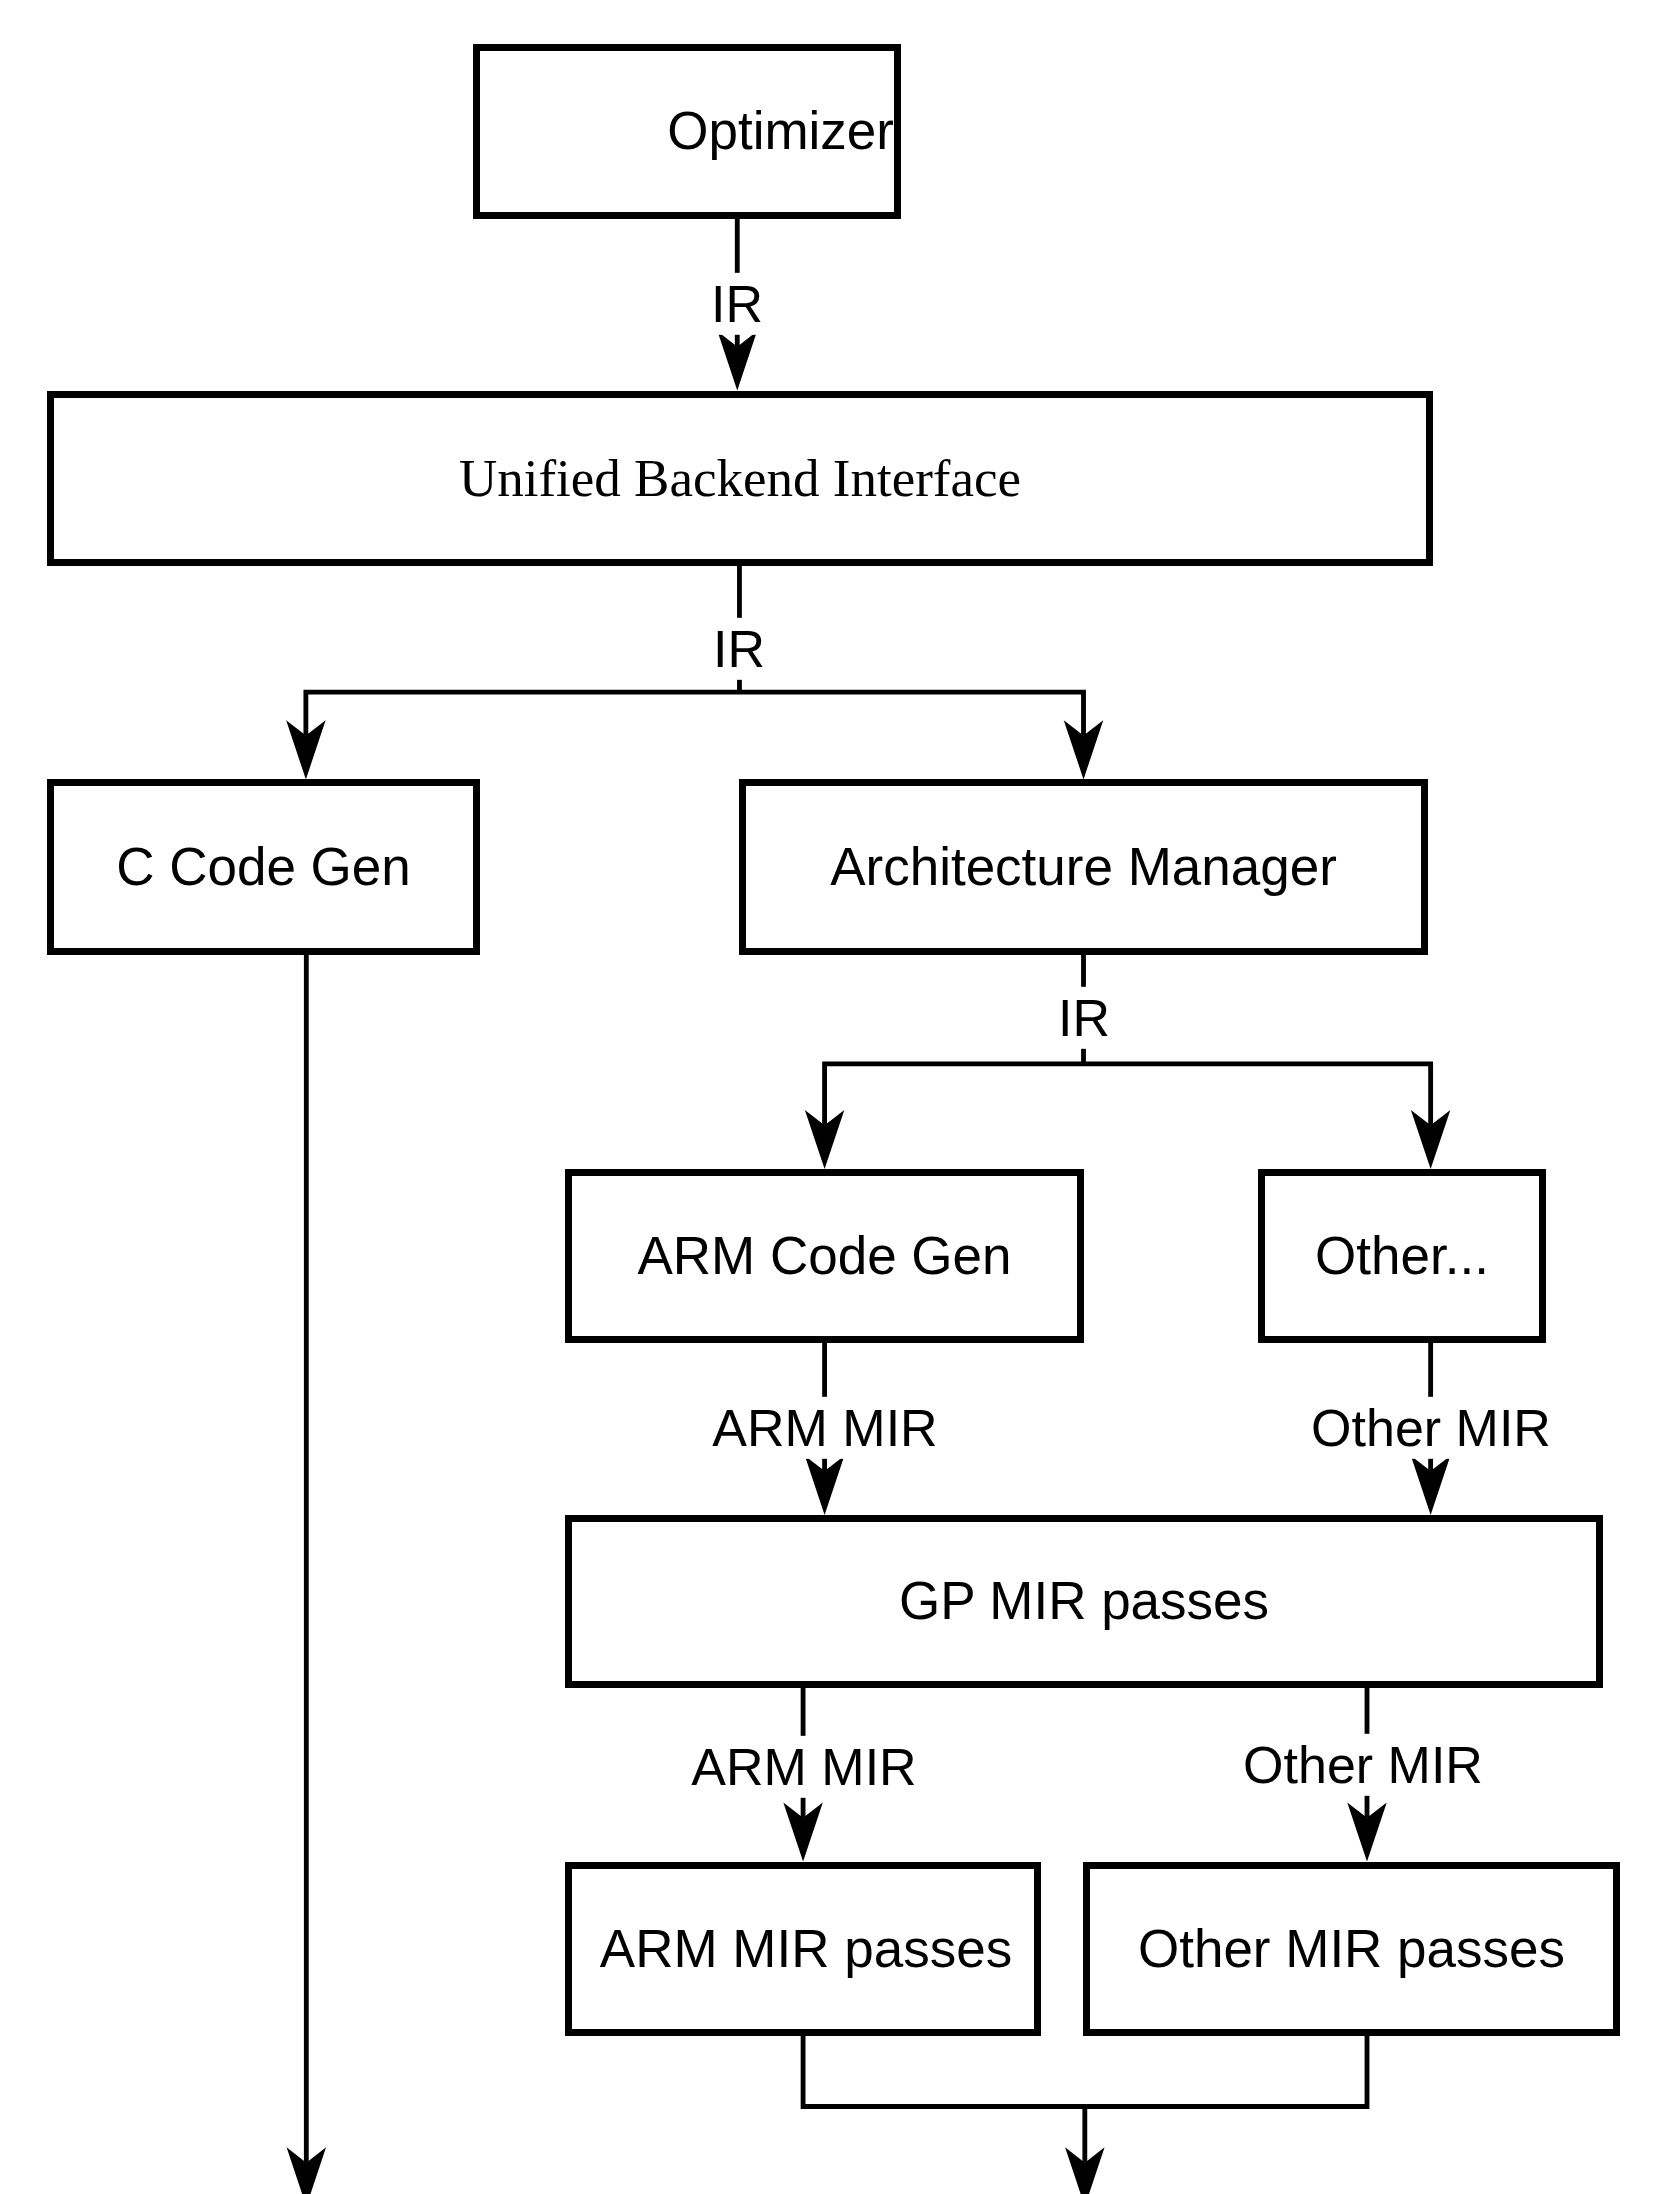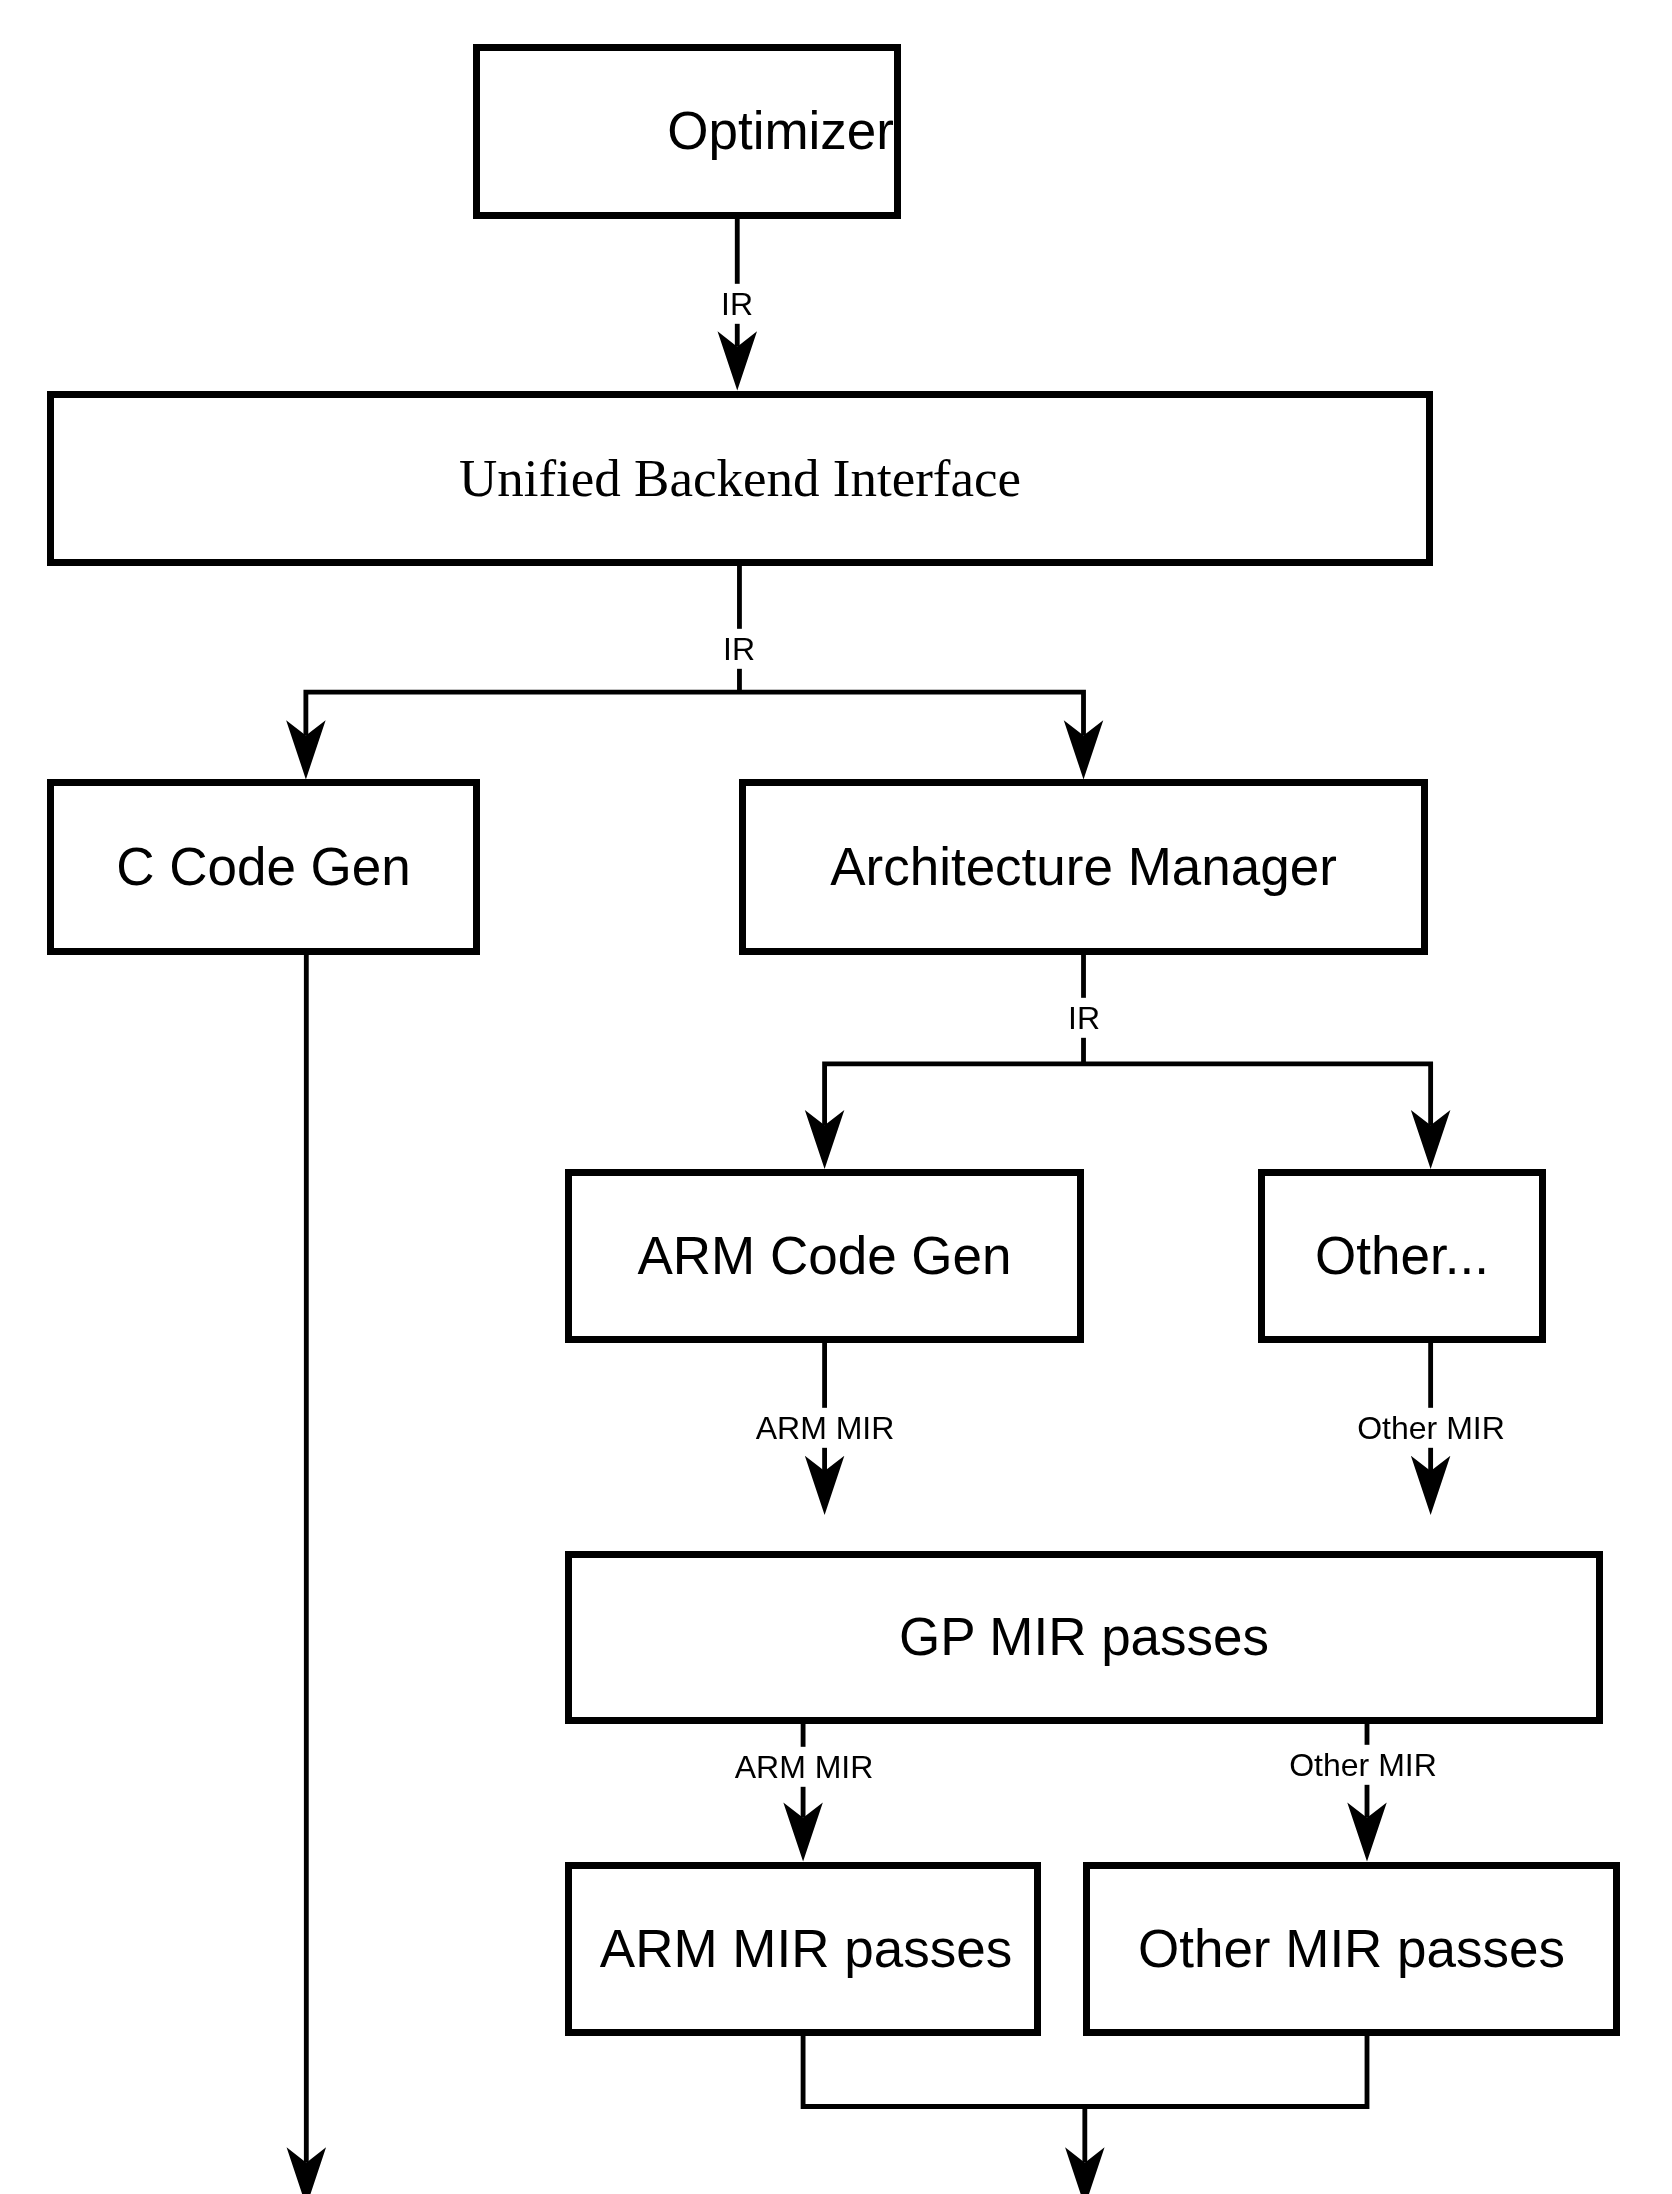--- a/index.html
+++ b/index.html
@@ -35,33 +35,33 @@
     line-height: 1.15;
     background: #ffffff;
     white-space: nowrap;
   }
   .box { border: 7.5px solid #000000; }
   .edge-label {
     position: absolute;
     transform: translate(-50%, -50%);
     background: #ffffff;
     padding: 2.6px 13px;
-    font-size: 32px;
+    font-size: 52px;
     line-height: 1.1;
     white-space: nowrap;
     z-index: 2;
   }
   
   #n-optimizer        { left: 473px; top: 44px;  width: 428px; height: 175px; justify-content: flex-end; }
   #n-ubi              { left: 47px;  top: 391px;  width: 1386px; height: 175px; font-family: Liberation Serif, serif; }
   #n-c-code-gen       { left: 47px;  top: 779px; width: 433px; height: 176px; }
   #n-arch-manager     { left: 739px; top: 779px; width: 689px; height: 176px; }
   #n-arm-code-gen     { left: 565px; top: 1169px; width: 519px; height: 174px; }
   #n-other            { left: 1258px; top: 1169px; width: 288px;  height: 174px; }
-  #n-gp-mir-passes    { left: 565px; top: 1515px; width: 1038px; height: 173px; margin-top: 36px; }
+  #n-gp-mir-passes    { left: 565px; top: 1515px; width: 1038px; height: 173px; }
   #n-arm-mir-passes   { left: 565px; top: 1862px; width: 476px; height: 174px; padding-left: 6px; }
   #n-other-mir-passes { left: 1083px; top: 1862px; width: 537px; height: 174px; }
   
   #l-ir-1        { left: 737px; top: 304px; }
   #l-ir-2        { left: 739px; top: 649px; }
   #l-ir-3        { left: 1084px; top: 1018px; }
   #l-arm-mir-1   { left: 825px; top: 1428px; }
   #l-other-mir-1 { left: 1431px; top: 1428px; }
   #l-arm-mir-2   { left: 804px; top: 1767px; }
   #l-other-mir-2 { left: 1363px; top: 1765px; }

